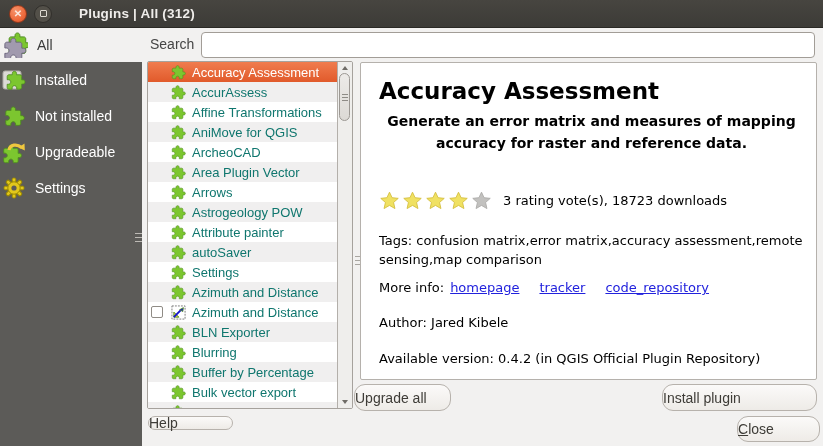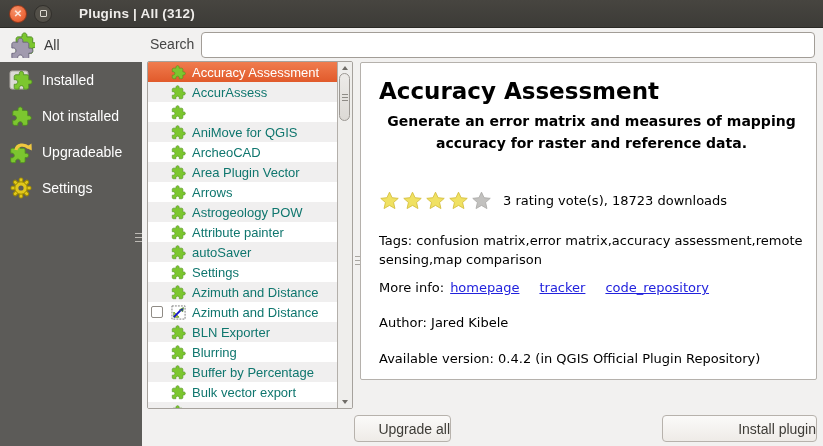--- a/index.html
+++ b/index.html
@@ -16,21 +16,21 @@
   .titlebar{position:absolute;left:0;top:0;width:823px;height:28px;background:linear-gradient(#474540,#3C3B37);
     display:flex;align-items:center;padding-left:9px;border-bottom:1px solid #2A2925;}
   .winbtn{width:18px;height:18px;border-radius:50%;flex:none;display:flex;align-items:center;justify-content:center;}
   .win-close{background:radial-gradient(circle at 35% 30%, #F5936B, #EE6A3C 60%, #D5532B);border:1px solid #93381B;color:#FBE9E0;font-size:10px;font-weight:bold;line-height:1;}
   .win-restore{background:#535049;border:1px solid #312F2B;margin-left:7px;}
   .win-restore i{display:block;width:7px;height:7px;border:1.5px solid #DEDAD2;border-radius:1px;}
   .win-title{color:#EFEDEA;font-weight:bold;font-size:13.5px;margin-left:27px;letter-spacing:.2px;}
 
   
   .sidebar{position:absolute;left:0;top:28px;width:142px;height:418px;background:var(--sidebar_bg);}
-  .sb-item{height:36px;display:flex;align-items:center;gap:9px;padding-left:9px;color:#FFFFFF;font-size:14px;cursor:default;}
+  .sb-item{height:36px;display:flex;align-items:center;gap:9px;padding-left:2px;color:#FFFFFF;font-size:14px;cursor:default;}
   .sb-item.selected{background:var(--window_bg);color:#3A3A3A;height:34px;}
   .sb-item svg{flex:none;}
 
   
   .search-label{position:absolute;left:150px;top:36px;font-size:14px;color:#454545;}
   .search-input{position:absolute;left:201px;top:32px;width:614px;height:26px;border:1px solid #A29D97;border-radius:4px;background:#FFFFFF;padding:0 7px;font-size:13px;color:#222;outline:none;}
 
   
   .plugin-list{position:absolute;left:147px;top:61px;width:206px;height:348px;background:#fff;border:1px solid #A6A29D;border-radius:2px;overflow:hidden;}
   .rows{position:absolute;left:0;top:0;right:15px;bottom:0;overflow:hidden;}
@@ -65,22 +65,22 @@
   .star.filled use{fill:var(--star_filled);stroke:#D4BE3E;}
   .rating-text{font-size:13px;margin-left:9px;}
   .tags{font-size:13px;line-height:1.45;margin-top:21px;width:430px;}
   .more-info{font-size:13px;margin-top:10px;}
   .more-info a{color:var(--link_blue);text-decoration:underline;margin-left:6px;}
   .more-info a + a{margin-left:20px;}
   .author{font-size:13px;margin-top:20px;}
   .version{font-size:13px;margin-top:21px;}
 
   
-  .btn{position:absolute;background:linear-gradient(#FBFAF9,#EEEBE7);border:1px solid #B7B2AC;border-radius:4px;
-    color:#3E3C37;font-size:14px;font-family:"Liberation Sans",sans-serif;display:flex;align-items:center;justify-content:flex-end;cursor:default;margin-top:31px;}
+  .btn{position:absolute;background:linear-gradient(#FBFAF9,#EEEBE7);border:1px solid #B7B2AC;border-radius:11px;
+    color:#3E3C37;font-size:14px;font-family:"Liberation Sans",sans-serif;display:flex;align-items:center;justify-content:flex-start;cursor:default;}
   #btn-upgrade-all{left:354px;top:384px;width:97px;height:27px;}
   #btn-install-plugin{left:662px;top:384px;width:155px;height:27px;}
   #btn-help{left:148px;top:416px;width:85px;height:14px;}
   #btn-close{left:737px;top:416px;width:83px;height:26px;}
   .accel{text-decoration:underline;}
 </style>
 </head>
 <body>
 
 <svg width="0" height="0" style="position:absolute">
@@ -166,20 +166,21 @@
     <div class="row alt">
         <svg class="pz">
           <use href="#icon-puzzle"></use>
         </svg>
         <span>AccurAssess</span>
       </div>
     <div class="row">
         <svg class="pz">
           <use href="#icon-puzzle"></use>
         </svg>
+        <span>Affine Transformations</span>
       </div>
     <div class="row alt">
         <svg class="pz">
           <use href="#icon-puzzle"></use>
         </svg>
         <span>AniMove for QGIS</span>
       </div>
     <div class="row">
         <svg class="pz">
           <use href="#icon-puzzle"></use>

